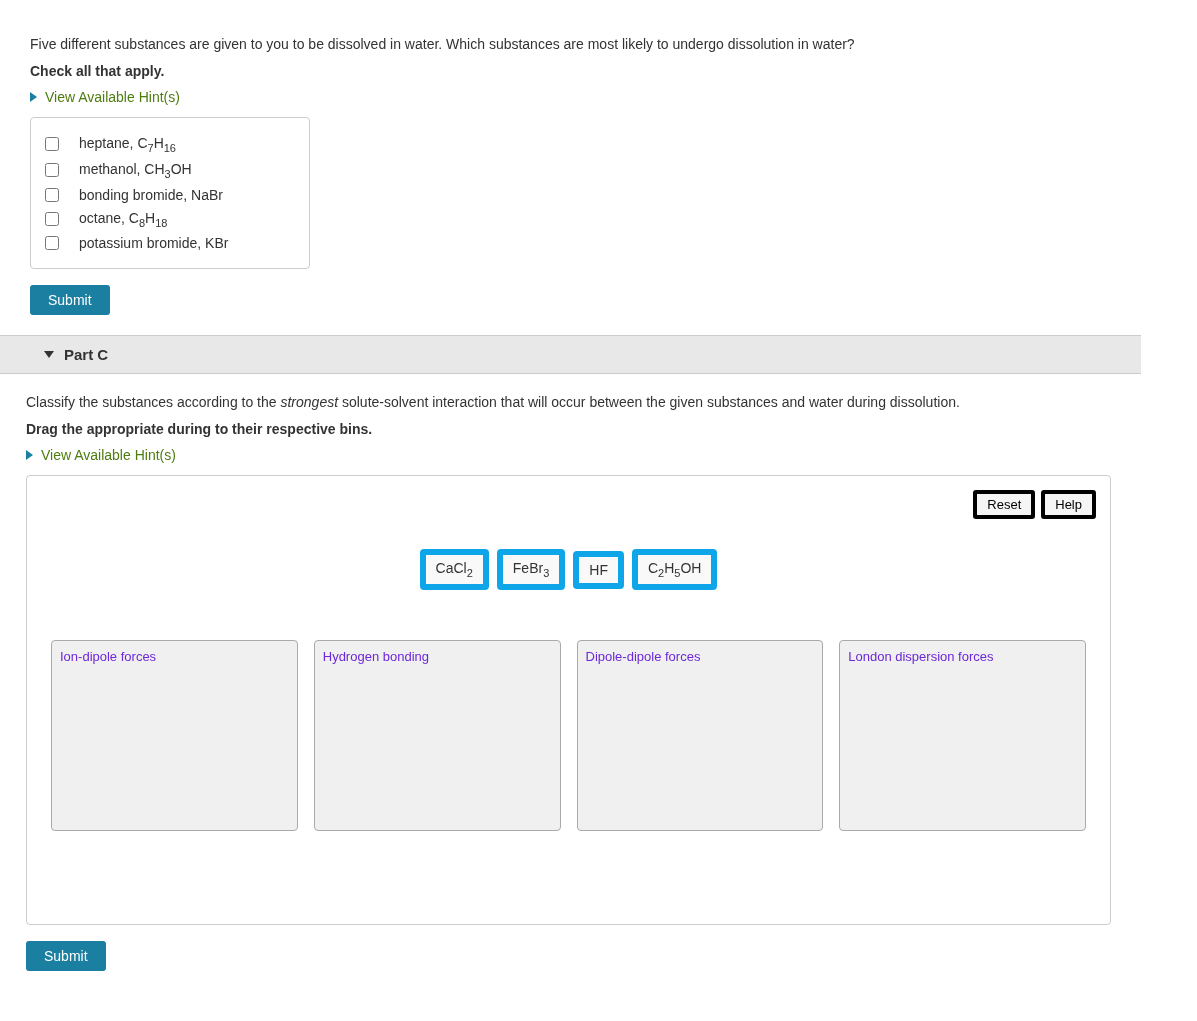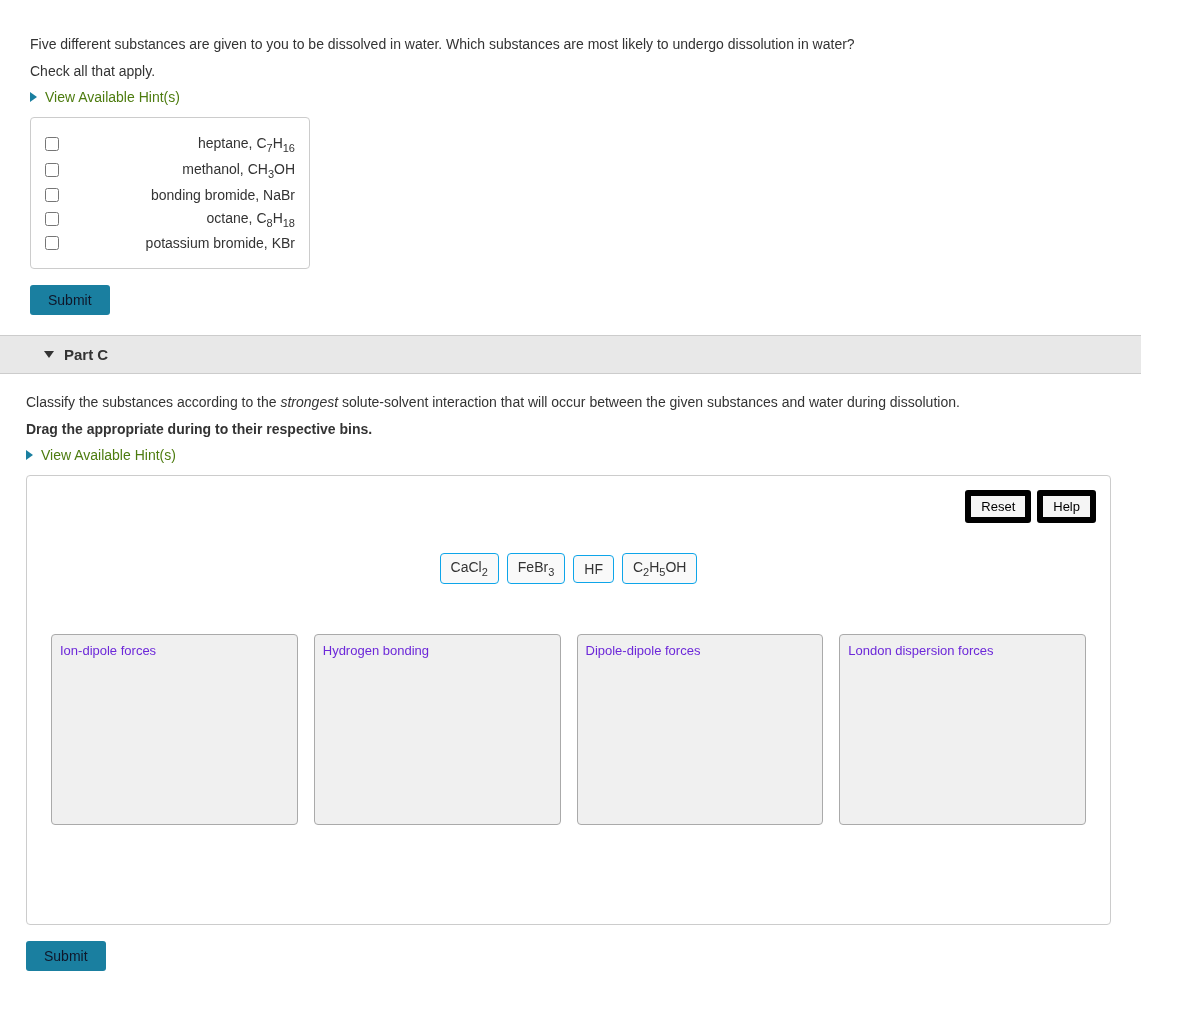--- a/index.html
+++ b/index.html
@@ -24,21 +24,21 @@
     }
 
     .question-text {
       font-size: 14px;
       color: #333;
       margin-bottom: 8px;
       line-height: 1.5;
     }
 
     .check-all {
-      font-weight: normal;
+      font-weight: bold;
       font-size: 14px;
       margin-bottom: 10px;
     }
 
     .hint-link {
       color: #4d7c0f;
       text-decoration: none;
       font-size: 14px;
       display: flex;
       align-items: center;
@@ -65,34 +65,33 @@
       margin-bottom: 16px;
       min-width: 280px;
     }
 
     .checkbox-item {
       display: flex;
       align-items: center;
       margin: 7px 0;
       gap: 20px;
       font-size: 14px;
-      justify-content: space-between;
     }
 
     .checkbox-item input[type="checkbox"] {
       width: 14px;
       height: 14px;
       cursor: pointer;
     }
 
     sub { font-size: 11px; }
 
     .submit-btn {
       background-color: #1a7fa0;
-      color: #0f172a;
+      color: #ffffff;
       border: none;
       padding: 7px 18px;
       border-radius: 3px;
       font-size: 14px;
       cursor: pointer;
     }
 
     
     .part-c-header {
       background: #e8e8e8;
@@ -153,39 +152,39 @@
 
     .drag-area-toolbar {
       display: flex;
       justify-content: flex-end;
       gap: 6px;
       margin-bottom: 20px;
     }
 
     .toolbar-btn {
       background: #f5f5f5;
-      border: 6px solid #000000;
+      border: 4px solid #000000;
       border-radius: 3px;
       padding: 3px 10px;
       font-size: 13px;
       cursor: pointer;
     }
 
     .draggable-items {
       display: flex;
       justify-content: center;
       align-items: center;
       gap: 8px;
       flex-wrap: wrap;
       margin-bottom: 40px;
       padding: 10px 0;
     }
 
     .draggable-chip {
-      border: 1px solid #0ea5e9;
+      border: 6px solid #0ea5e9;
       border-radius: 4px;
       padding: 5px 10px;
       font-size: 14px;
       background: #f9f9f9;
       cursor: grab;
       white-space: nowrap;
     }
 
     .drop-bins {
       display: flex;

